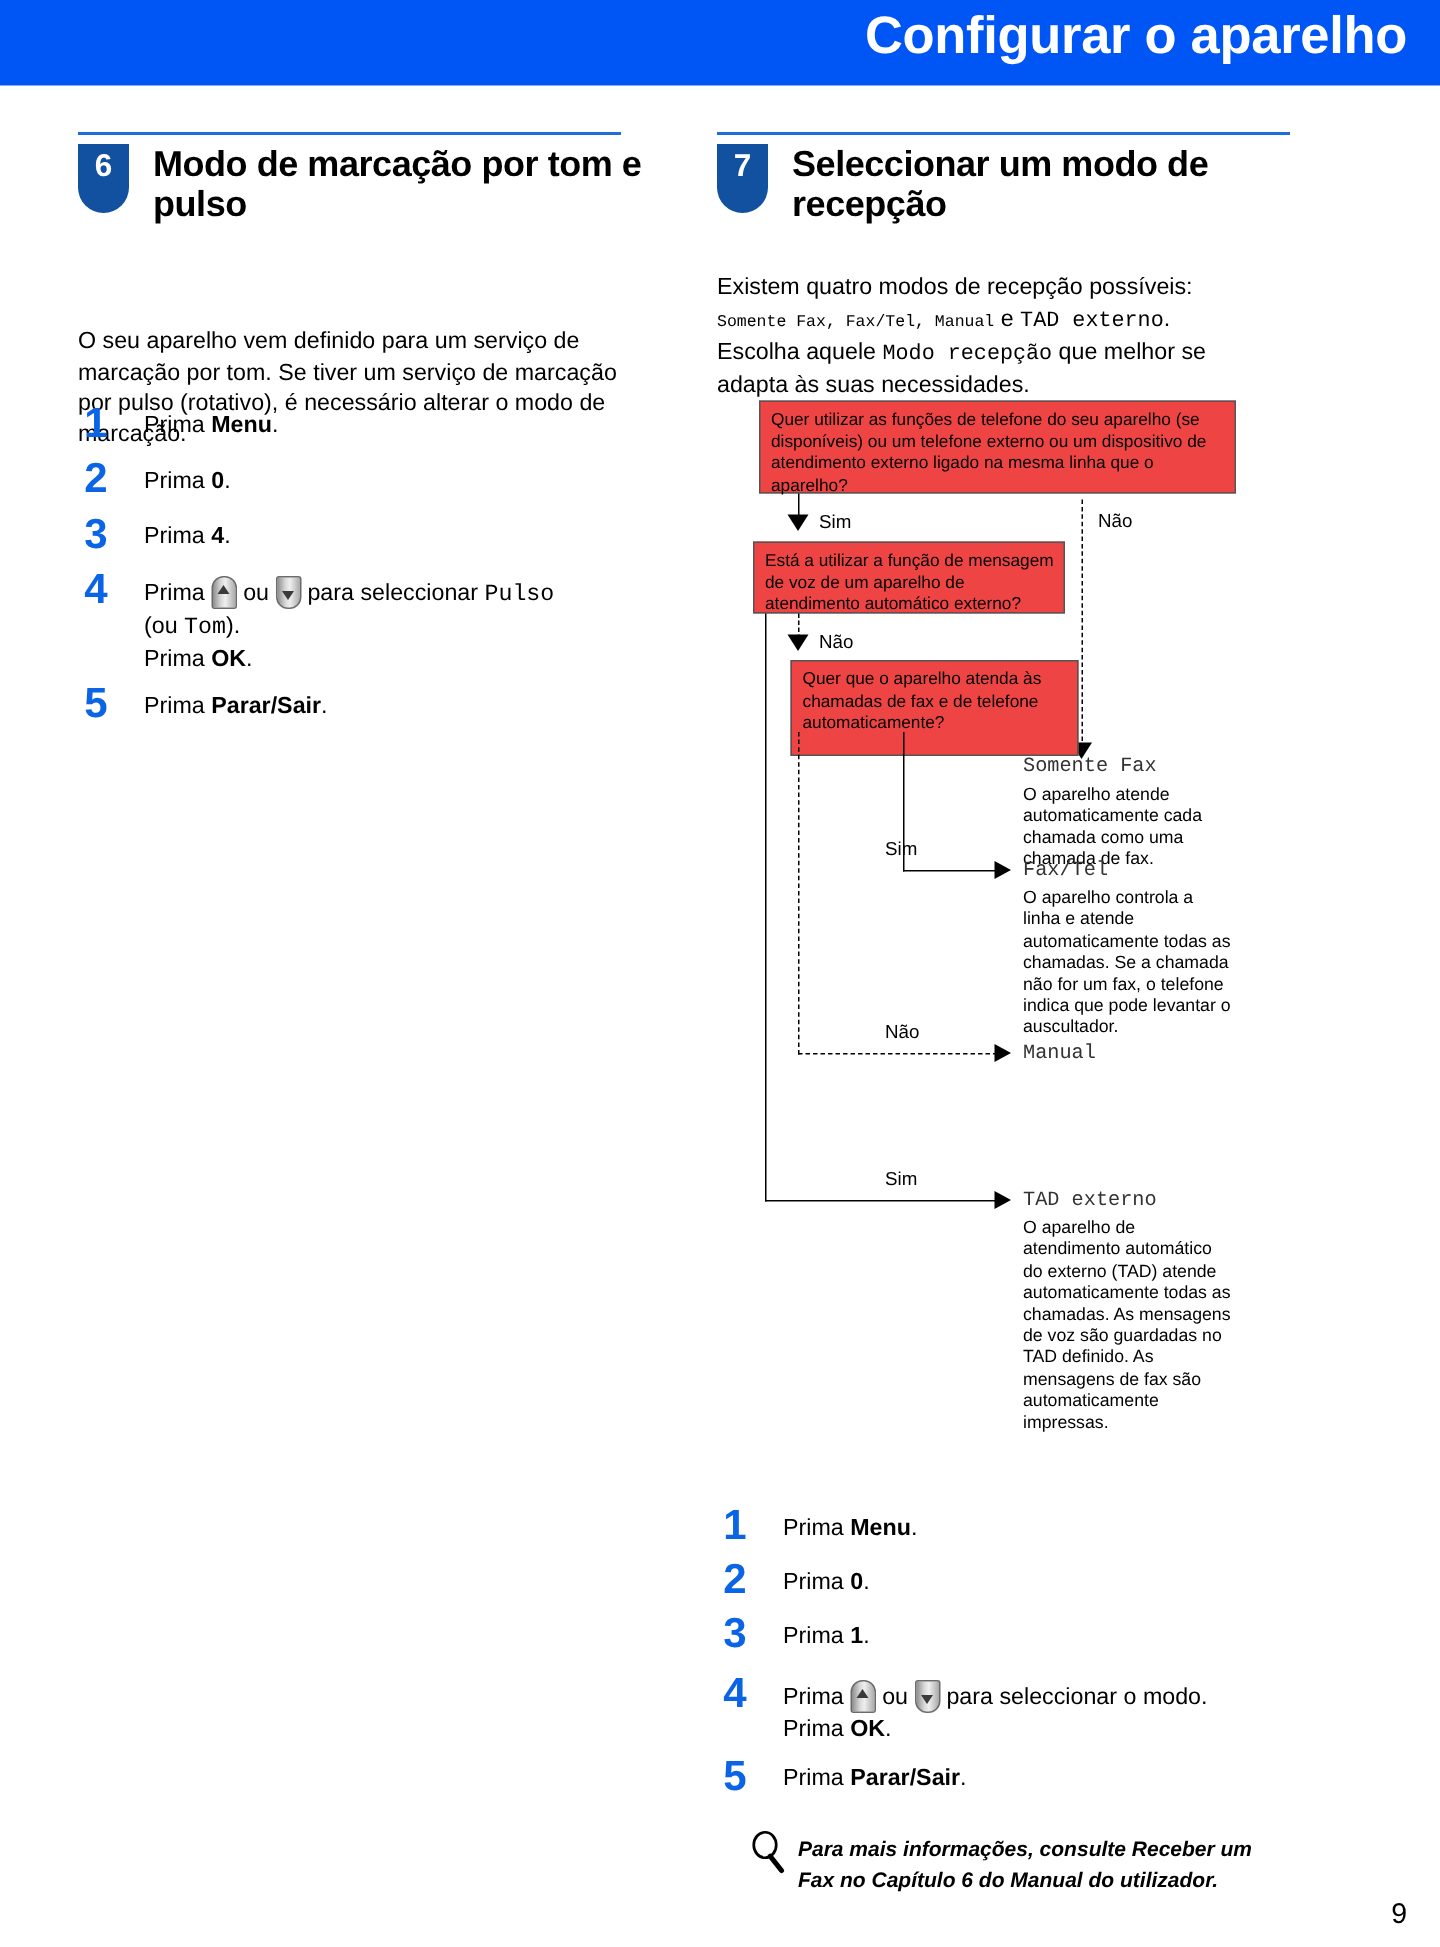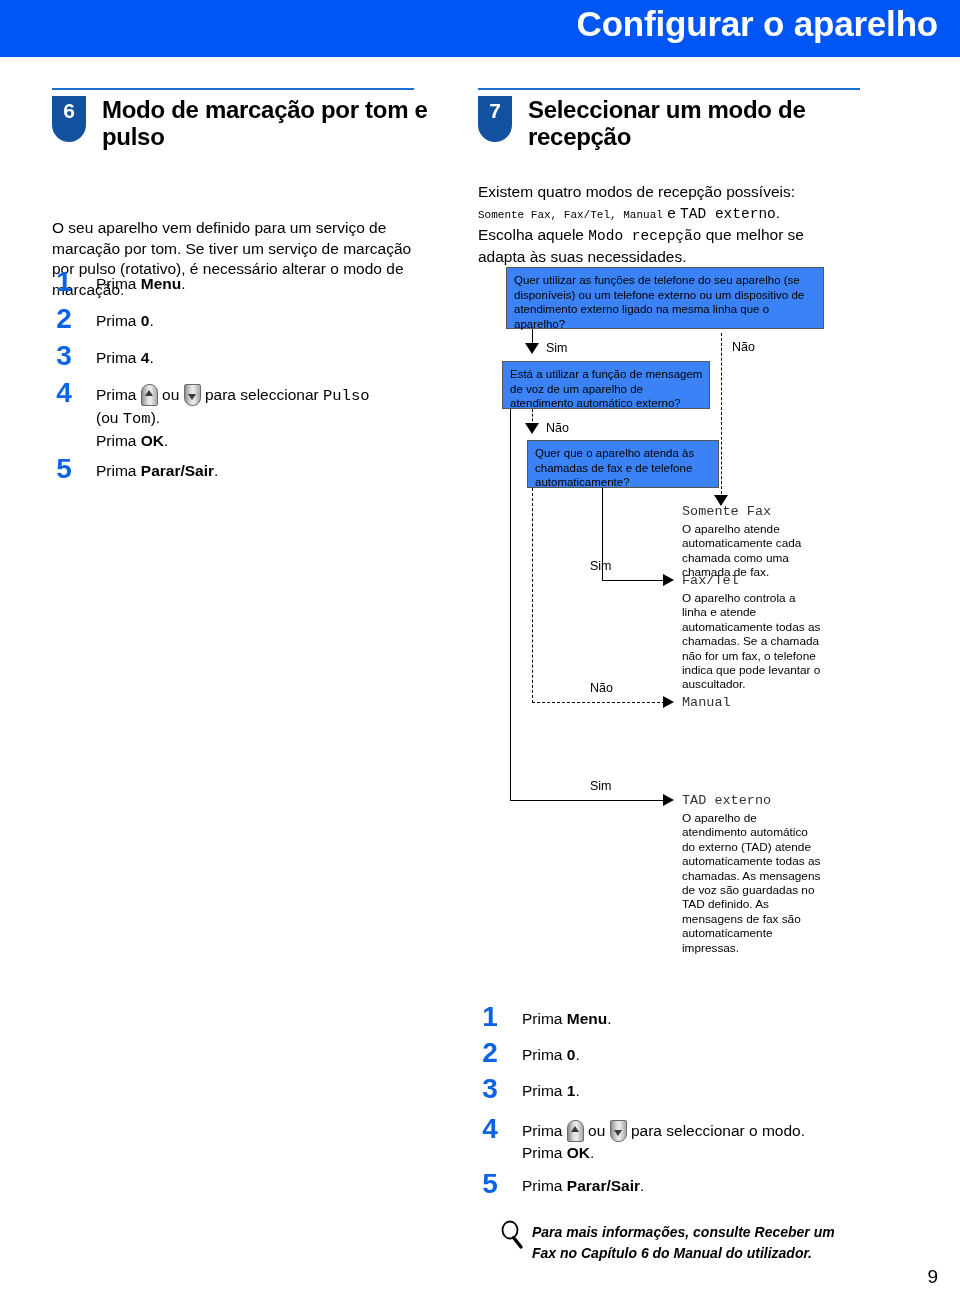--- a/index.html
+++ b/index.html
@@ -64,21 +64,21 @@
   .key i {
     position:absolute; left:50%; margin-left:-4px;
     width:0; height:0; border-left:4px solid transparent; border-right:4px solid transparent;
   }
   .key.up i { top:5px; border-bottom:6px solid #3a3a3a; }
   .key.down i { top:9px; border-top:6px solid #3a3a3a; }
 
   
   #flow { position:absolute; left:470px; top:258px; width:460px; height:750px; }
   .fbox {
-    position:absolute; border:1.6px solid #555; background:#3b82f6;
+    position:absolute; border:1.6px solid #555; background:#ef4444;
     font-size:11.5px; line-height:14.5px; padding:5px 6px 4px 7px;
   }
   .flabel { position:absolute; font-size:12.5px; }
   .vline { position:absolute; width:0; border-left:1.8px solid #000; }
   .hline { position:absolute; height:0; border-top:1.8px solid #000; }
   .vline.dash { border-left-style:dashed; }
   .hline.dash { border-top-style:dashed; }
   .arrow-d {
     position:absolute; width:0; height:0;
     border-left:7px solid transparent; border-right:7px solid transparent;
@@ -176,21 +176,21 @@
 
   <div class="vline dash" style="left:62px; top:151px; height:17px;"></div>
   <div class="arrow-d" style="left:55px; top:165px;"></div>
   <div class="flabel" style="left:76px; top:163px;">Não</div>
 
   <div class="vline" style="left:40px; top:151px; height:392px;"></div>
   <div class="hline" style="left:40px; top:542px; width:155px;"></div>
   <div class="arrow-r" style="left:193px; top:536px;"></div>
   <div class="flabel" style="left:120px; top:521px;">Sim</div>
 
-  <div class="fbox" style="left:57px; top:182px; width:192px; height:48px;">Quer que o aparelho atenda às chamadas de fax e de telefone automaticamente?</div>
+  <div class="fbox" style="left:57px; top:182px; width:192px; height:64px;">Quer que o aparelho atenda às chamadas de fax e de telefone automaticamente?</div>
 
   <div class="vline" style="left:132px; top:230px; height:93px;"></div>
   <div class="hline" style="left:132px; top:322px; width:63px;"></div>
   <div class="arrow-r" style="left:193px; top:316px;"></div>
   <div class="flabel" style="left:120px; top:301px;">Sim</div>
 
   <div class="vline dash" style="left:62px; top:230px; height:215px;"></div>
   <div class="hline dash" style="left:62px; top:444px; width:133px;"></div>
   <div class="arrow-r" style="left:193px; top:438px;"></div>
   <div class="flabel" style="left:120px; top:423px;">Não</div>

